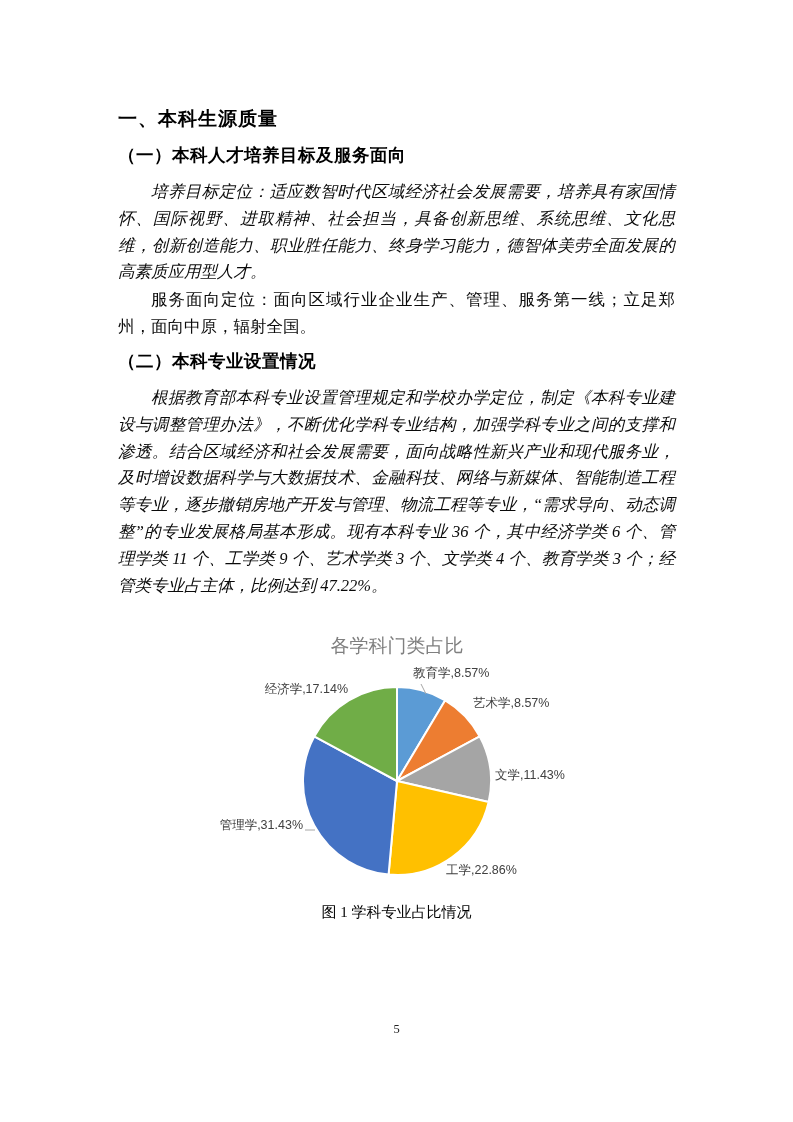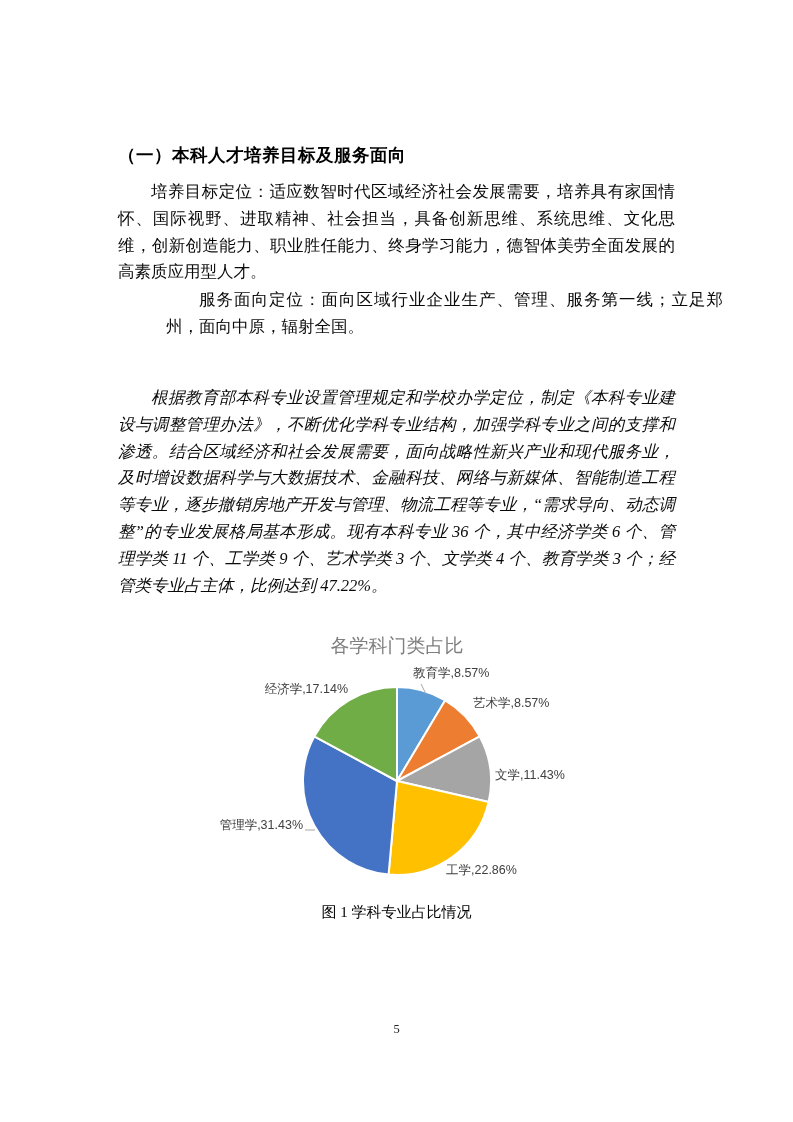--- a/index.html
+++ b/index.html
@@ -29,22 +29,22 @@
   .h2a { top: 143px; }
   .h2b { top: 349px; }
   .para {
     position: absolute;
     left: 118px; width: 557px;
     font-size: 16.5px; line-height: 26.8px;
     text-align: justify; text-justify: inter-ideograph;
     text-indent: 2em;
     color: #0a0a0a;
   }
-  .p1 { top: 179px; }
-  .p2 { top: 287px; margin-left: 48px; }
+  .p1 { top: 179px; font-style: italic; }
+  .p2 { top: 287px; }
   .p3 { top: 385px; font-style: italic; }
   .chart {
     position: absolute;
     left: 120px; top: 622px;
     width: 556px; height: 272px;
   }
   .chart svg { display: block; }
   .figure-caption {
     position: absolute;
     left: 0; top: 903px; width: 793px;
@@ -56,27 +56,29 @@
     left: 0; top: 1022px; width: 793px;
     text-align: center;
     font-size: 12.5px; color: #222222;
   }
 </style>
 </head>
 <body>
 
 <div class="page">
 
+  <div class="h1">一、本科生源质量</div>
 
   <div class="h2 h2a">（一）本科人才培养目标及服务面向</div>
 
   <div class="para p1">培养目标定位：适应数智时代区域经济社会发展需要，培养具有家国情怀、国际视野、进取精神、社会担当，具备创新思维、系统思维、文化思维，创新创造能力、职业胜任能力、终身学习能力，德智体美劳全面发展的高素质应用型人才。</div>
 
   <div class="para p2">服务面向定位：面向区域行业企业生产、管理、服务第一线；立足郑州，面向中原，辐射全国。</div>
 
+  <div class="h2 h2b">（二）本科专业设置情况</div>
 
   <div class="para p3">根据教育部本科专业设置管理规定和学校办学定位，制定《本科专业建设与调整管理办法》，不断优化学科专业结构，加强学科专业之间的支撑和渗透。结合区域经济和社会发展需要，面向战略性新兴产业和现代服务业，及时增设数据科学与大数据技术、金融科技、网络与新媒体、智能制造工程等专业，逐步撤销房地产开发与管理、物流工程等专业，“需求导向、动态调整”的专业发展格局基本形成。现有本科专业 36 个，其中经济学类 6 个、管理学类 11 个、工学类 9 个、艺术学类 3 个、文学类 4 个、教育学类 3 个；经管类专业占主体，比例达到 47.22%。</div>
 
   <div class="chart" id="pie-chart">
       <svg width="556" height="272" viewBox="0 0 556 272">
         <text x="277" y="30" text-anchor="middle" fill="#7F7F7F" font-size="19" font-family="&quot;Liberation Sans&quot;, &quot;DejaVu Sans&quot;, sans-serif">各学科门类占比</text>
         <path d="M 277 159 L 277.00 65.00 A 94 94 0 0 1 325.21 78.30 Z" fill="#5B9BD5" stroke="#FFFFFF" stroke-width="2" stroke-linejoin="round"></path>
         <path d="M 277 159 L 325.21 78.30 A 94 94 0 0 1 359.77 114.44 Z" fill="#ED7D31" stroke="#FFFFFF" stroke-width="2" stroke-linejoin="round"></path>
         <path d="M 277 159 L 359.77 114.44 A 94 94 0 0 1 368.65 179.91 Z" fill="#A5A5A5" stroke="#FFFFFF" stroke-width="2" stroke-linejoin="round"></path>
         <path d="M 277 159 L 368.65 179.91 A 94 94 0 0 1 268.57 252.62 Z" fill="#FFC000" stroke="#FFFFFF" stroke-width="2" stroke-linejoin="round"></path>

